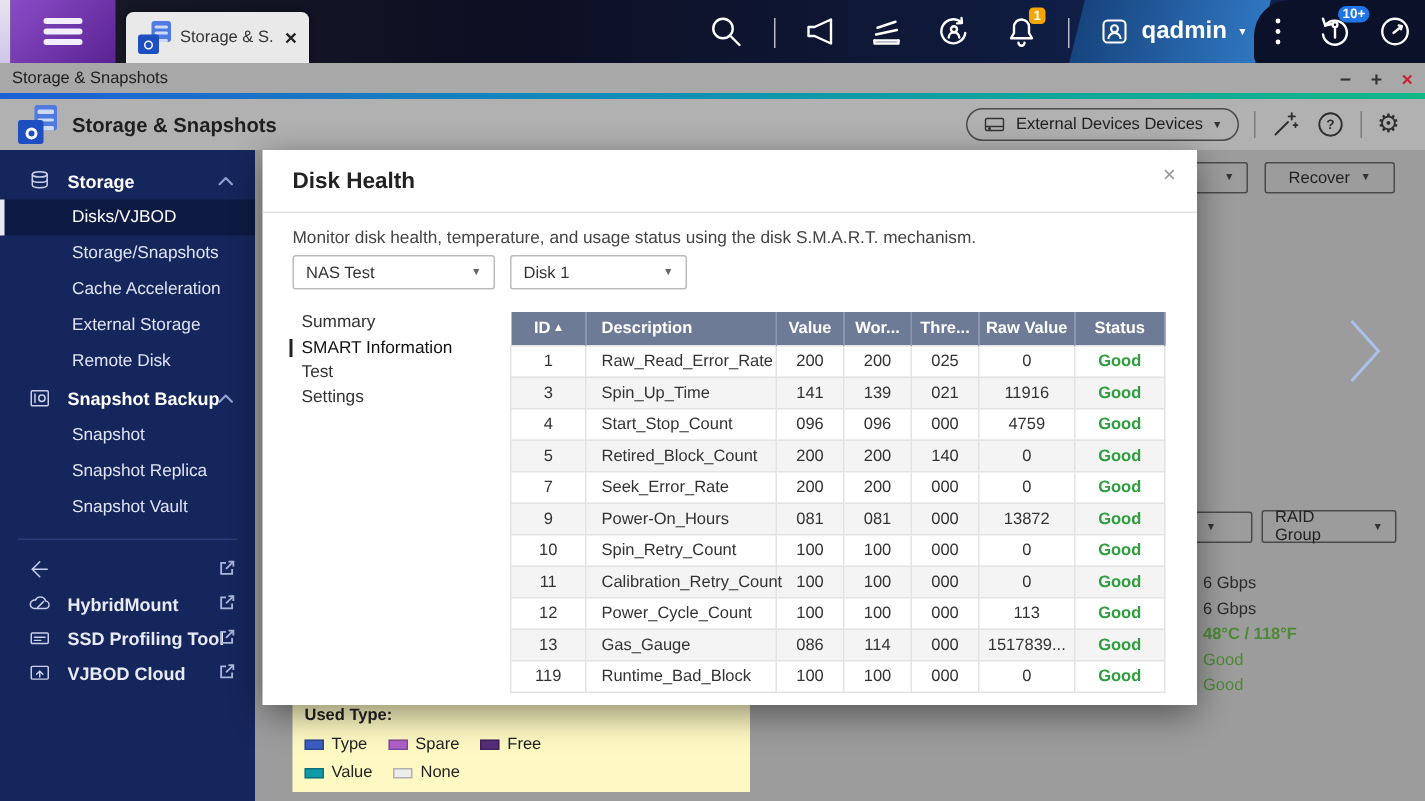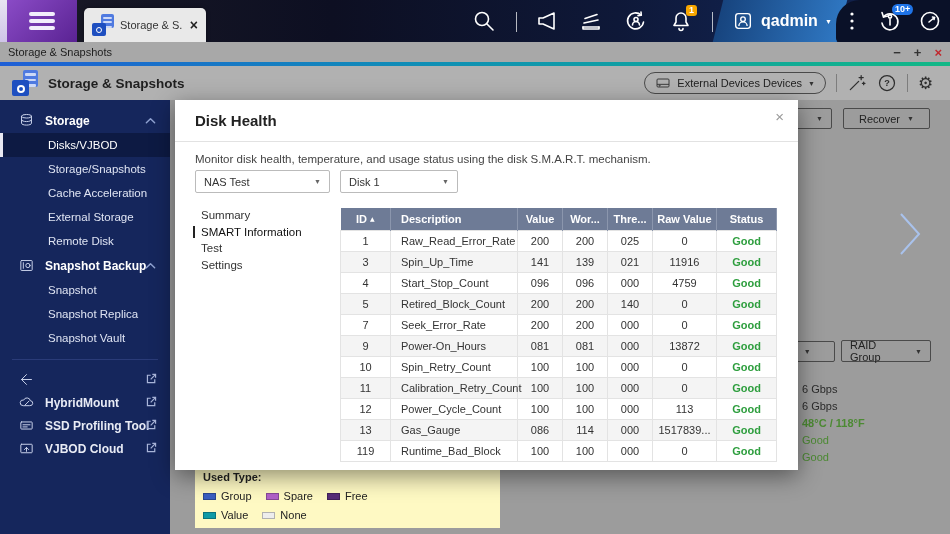--- a/index.html
+++ b/index.html
@@ -386,21 +386,21 @@
           <div style="color: rgb(76, 138, 51); font-weight: bold;">48°C / 118°F</div>
           <div style="color: rgb(76, 138, 51);">Good</div>
           <div style="color: rgb(76, 138, 51);">Good</div>
         </div>
       <div class="legend-panel">
         <div class="legend-title">Used Type:</div>
         <div class="legend-row">
 
         <span class="legend-item">
               <span class="swatch" style="background: rgb(58, 95, 193);"></span>
-              <span>Group</span>
+              <span>Type</span>
             </span>
             <span class="legend-item">
               <span class="swatch" style="background: rgb(176, 96, 200);"></span>
               <span>Spare</span>
             </span>
             <span class="legend-item">
               <span class="swatch" style="background: rgb(86, 44, 119);"></span>
               <span>Free</span>
             </span>
           </div>

